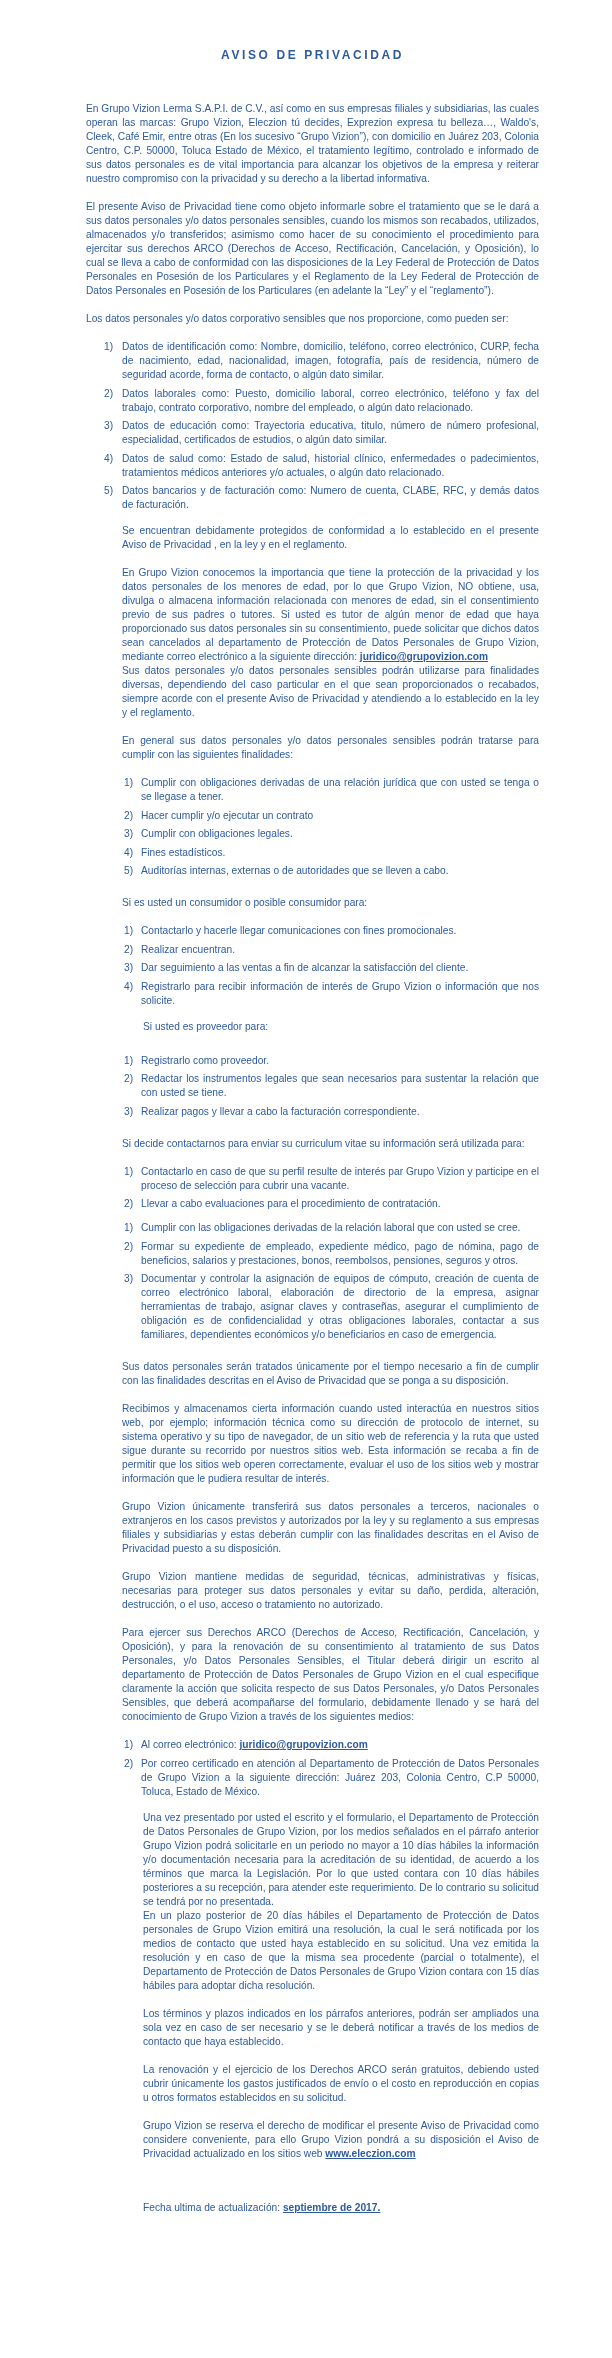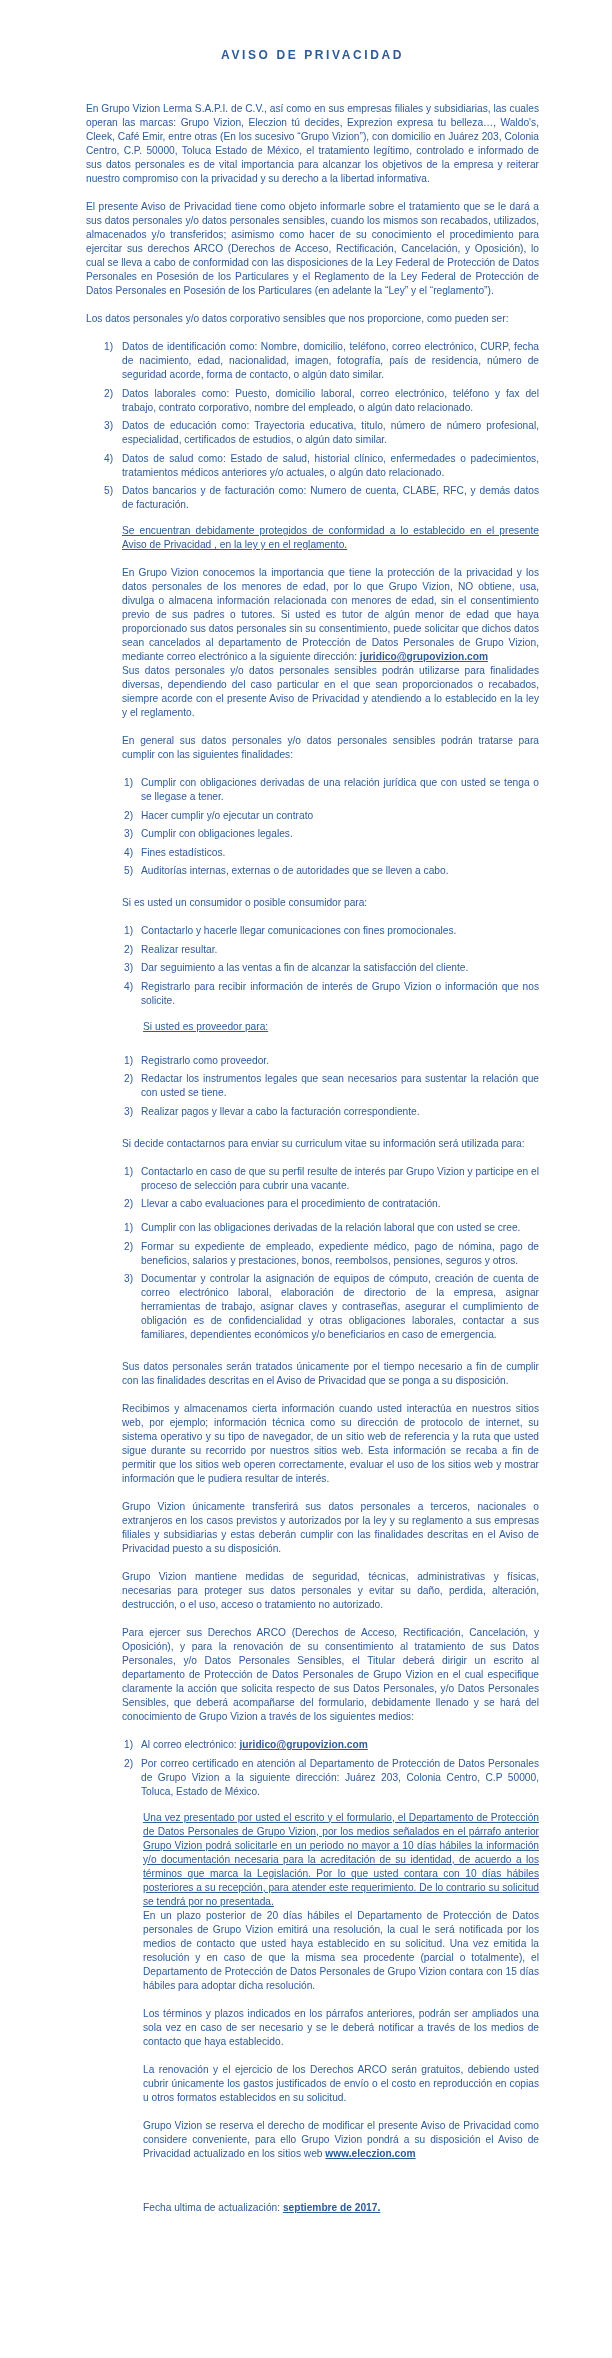--- a/index.html
+++ b/index.html
@@ -18,21 +18,21 @@
     font-size:12px;
     font-weight:bold;
     letter-spacing:2.6px;
     text-align:center;
     margin:0 0 40px 0;
   }
   p{margin:0 0 14px 0;text-align:justify;}
   .ind1{margin-left:36px;}
   .ind2{margin-left:57px;}
   .nogap{margin-bottom:0;}
-  .mt12{margin-top:12px;text-decoration:underline;}
+  .mt12{margin-top:12px;}
   .mt10{margin-top:18px;}
   .mt40{margin-top:40px;}
   .mb20{margin-bottom:20px;}
   .list{margin:0 0 10px 0;}
   .list .item{display:flex;margin:0 0 4.5px 0;}
   .list .n{flex:none;width:18px;}
   .list .t{flex:1;text-align:justify;}
   .list1{margin-left:18px;}
   .list2{margin-left:38px;}
   .list2 .n{width:17px;}
@@ -101,21 +101,21 @@
   </div>
 
   <p class="ind1 mt10">Si es usted un consumidor o posible consumidor para:</p>
   <div class="list list2">
     <div class="item">
         <span class="n">1)</span>
         <span class="t">Contactarlo y hacerle llegar comunicaciones con fines promocionales.</span>
       </div>
     <div class="item">
         <span class="n">2)</span>
-        <span class="t">Realizar resultar.</span>
+        <span class="t">Realizar encuentran.</span>
       </div>
     <div class="item">
         <span class="n">3)</span>
         <span class="t">Dar seguimiento a las ventas a fin de alcanzar la satisfacción del cliente.</span>
       </div>
     <div class="item">
         <span class="n">4)</span>
         <span class="t">Registrarlo para recibir información de interés de Grupo Vizion o información que nos solicite.</span>
       </div>
   </div>

